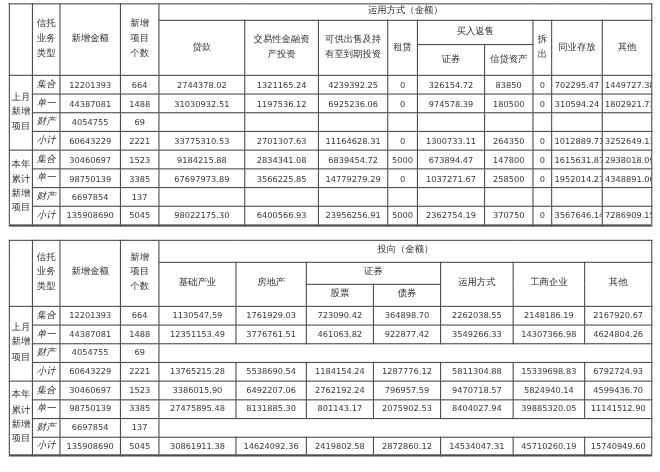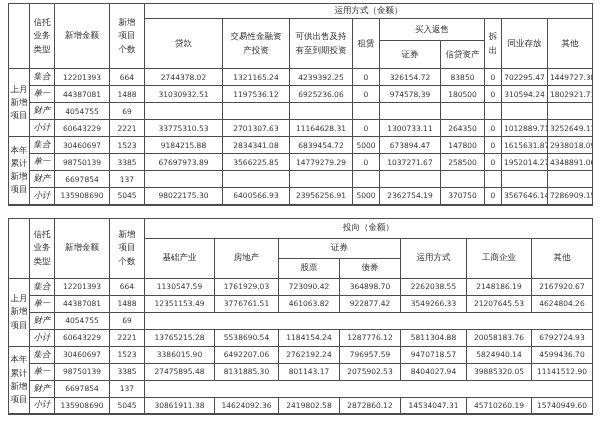--- a/index.html
+++ b/index.html
@@ -296,39 +296,39 @@
         </tr>
         <tr>
           <td class="type">单一</td>
           <td class="num">44387081</td>
           <td class="num">1488</td>
           <td class="num">12351153.49</td>
           <td class="num">3776761.51</td>
           <td class="num">461063.82</td>
           <td class="num">922877.42</td>
           <td class="num">3549266.33</td>
-          <td class="num">21207645.53</td>
+          <td class="num">14307366.98</td>
           <td class="num">4624804.26</td>
         </tr>
         <tr>
           <td class="type">财产</td>
           <td class="num">4054755</td>
           <td class="num">69</td>
           <td colspan="7"></td>
         </tr>
         <tr>
           <td class="type">小计</td>
           <td class="num">60643229</td>
           <td class="num">2221</td>
           <td class="num">13765215.28</td>
           <td class="num">5538690.54</td>
           <td class="num">1184154.24</td>
           <td class="num">1287776.12</td>
           <td class="num">5811304.88</td>
-          <td class="num">20058183.76</td>
+          <td class="num">15339698.83</td>
           <td class="num">6792724.93</td>
         </tr>
         <tr>
           <td class="group" rowspan="4">本年
 累计
 新增
 项目</td>
           <td class="type">集合</td>
           <td class="num">30460697</td>
           <td class="num">1523</td>

